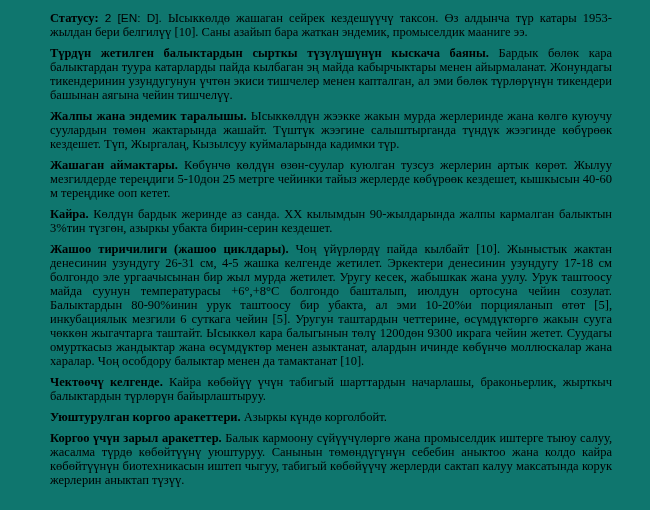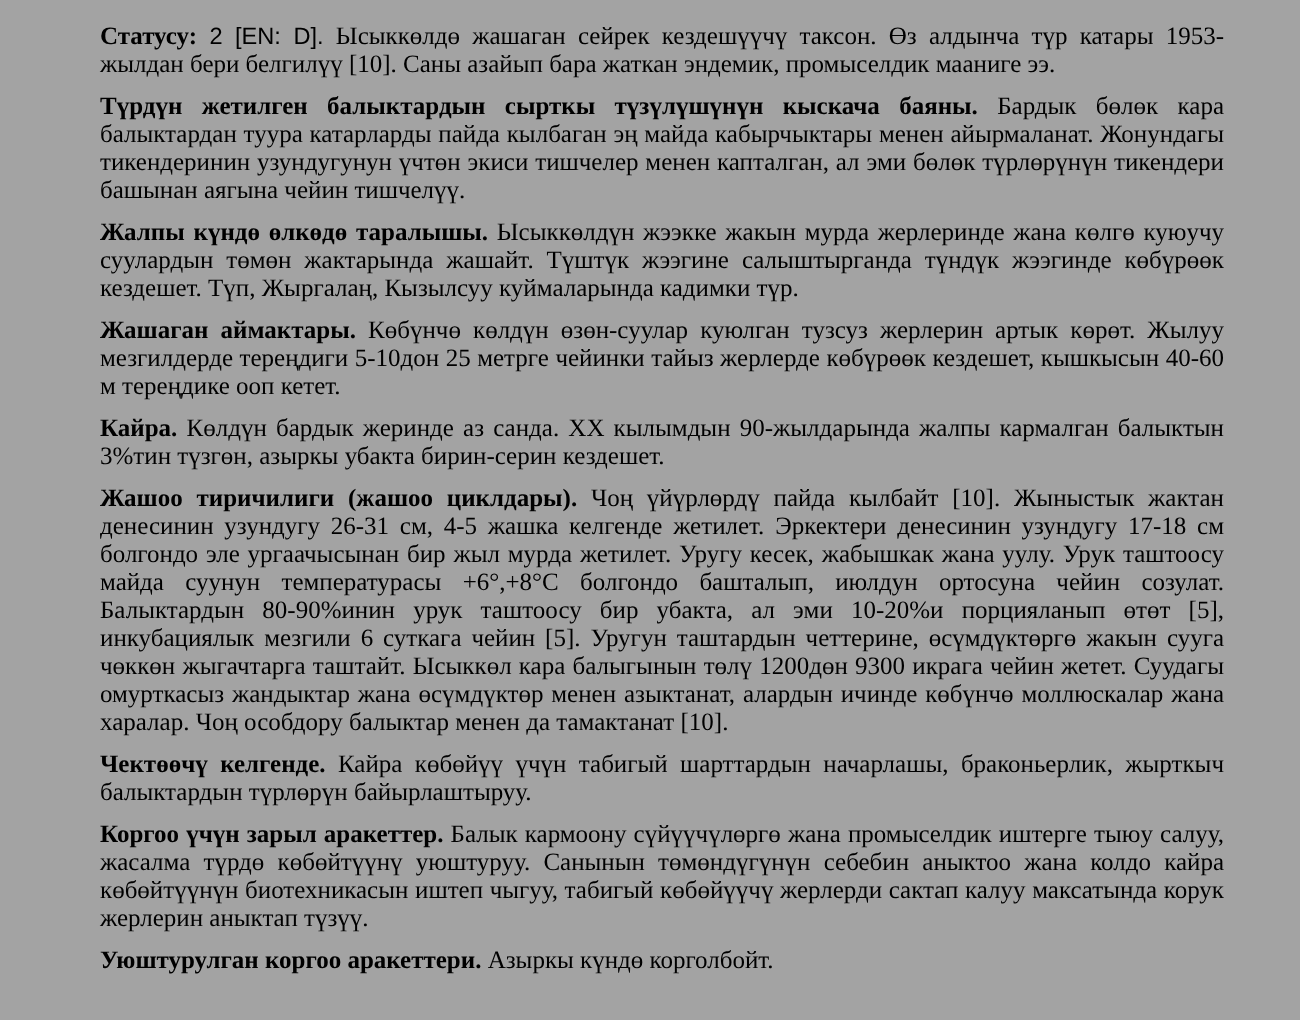--- a/index.html
+++ b/index.html
@@ -12,21 +12,21 @@
   }
   .page {
     box-sizing: border-box;
     width: 650px;
     height: 510px;
     padding: 11px 38px 0 50px;
     font-family: "Liberation Serif", serif;
     font-size: 12.5px;
     line-height: 14px;
     color: #000000;
-    background: #a3a3a3;
+    background: #0f766e;
   }
   p.para {
     margin: 0 0 7px 0;
     text-align: justify;
   }
   .h {
     font-weight: bold;
   }
   .status-val {
     font-family: "Liberation Sans", sans-serif;
@@ -35,28 +35,28 @@
 </style>
 </head>
 <body>
 
 <div class="page">
 
   <p class="para"><span class="h">Статусу:</span> <span class="status-val">2 [EN: D].</span> <span>Ысыккөлдө жашаган сейрек кездешүүчү таксон. Өз алдынча түр катары 1953-жылдан бери белгилүү [10]. Саны азайып бара жаткан эндемик, промыселдик мааниге ээ.</span></p>
 
   <p class="para"><span class="h">Түрдүн жетилген балыктардын сырткы түзүлүшүнүн кыскача баяны.</span> <span>Бардык бөлөк кара балыктардан туура катарларды пайда кылбаган эң майда кабырчыктары менен айырмаланат. Жонундагы тикендеринин узундугунун үчтөн экиси тишчелер менен капталган, ал эми бөлөк түрлөрүнүн тикендери башынан аягына чейин тишчелүү.</span></p>
 
-  <p class="para"><span class="h">Жалпы күндө өлкөдө таралышы.</span> <span>Ысыккөлдүн жээкке жакын мурда жерлеринде жана көлгө куюучу суулардын төмөн жактарында жашайт. Түштүк жээгине салыштырганда түндүк жээгинде көбүрөөк кездешет. Түп, Жыргалаң, Кызылсуу куймаларында кадимки түр.</span></p>
+  <p class="para"><span class="h">Жалпы жана эндемик таралышы.</span> <span>Ысыккөлдүн жээкке жакын мурда жерлеринде жана көлгө куюучу суулардын төмөн жактарында жашайт. Түштүк жээгине салыштырганда түндүк жээгинде көбүрөөк кездешет. Түп, Жыргалаң, Кызылсуу куймаларында кадимки түр.</span></p>
 
   <p class="para"><span class="h">Жашаган аймактары.</span> <span>Көбүнчө көлдүн өзөн-суулар куюлган тузсуз жерлерин артык көрөт. Жылуу мезгилдерде тереңдиги 5-10дон 25 метрге чейинки тайыз жерлерде көбүрөөк кездешет, кышкысын 40-60 м тереңдике ооп кетет.</span></p>
 
   <p class="para"><span class="h">Кайра.</span> <span>Көлдүн бардык жеринде аз санда. XX кылымдын 90-жылдарында жалпы кармалган балыктын 3%тин түзгөн, азыркы убакта бирин-серин кездешет.</span></p>
 
   <p class="para"><span class="h">Жашоо тиричилиги (жашоо циклдары).</span> <span>Чоң үйүрлөрдү пайда кылбайт [10]. Жыныстык жактан денесинин узундугу 26-31 см, 4-5 жашка келгенде жетилет. Эркектери денесинин узундугу 17-18 см болгондо эле ургаачысынан бир жыл мурда жетилет. Уругу кесек, жабышкак жана уулу. Урук таштоосу майда суунун температурасы +6°,+8°С болгондо башталып, июлдун ортосуна чейин созулат. Балыктардын 80-90%инин урук таштоосу бир убакта, ал эми 10-20%и порцияланып өтөт [5], инкубациялык мезгили 6 суткага чейин [5]. Уругун таштардын четтерине, өсүмдүктөргө жакын сууга чөккөн жыгачтарга таштайт. Ысыккөл кара балыгынын төлү 1200дөн 9300 икрага чейин жетет. Суудагы омурткасыз жандыктар жана өсүмдүктөр менен азыктанат, алардын ичинде көбүнчө моллюскалар жана харалар. Чоң особдору балыктар менен да тамактанат [10].</span></p>
 
   <p class="para"><span class="h">Чектөөчү келгенде.</span> <span>Кайра көбөйүү үчүн табигый шарттардын начарлашы, браконьерлик, жырткыч балыктардын түрлөрүн байырлаштыруу.</span></p>
 
 
+  <p class="para"><span class="h">Уюштурулган коргоо аракеттери.</span> <span>Азыркы күндө корголбойт.</span></p>
+
   <p class="para"><span class="h">Коргоо үчүн зарыл аракеттер.</span> <span>Балык кармоону сүйүүчүлөргө жана промыселдик иштерге тыюу салуу, жасалма түрдө көбөйтүүнү уюштуруу. Санынын төмөндүгүнүн себебин аныктоо жана колдо кайра көбөйтүүнүн биотехникасын иштеп чыгуу, табигый көбөйүүчү жерлерди сактап калуу максатында корук жерлерин аныктап түзүү.</span></p>
-
-  <p class="para"><span class="h">Уюштурулган коргоо аракеттери.</span> <span>Азыркы күндө корголбойт.</span></p>
 
 </div>
 
 </body></html>

